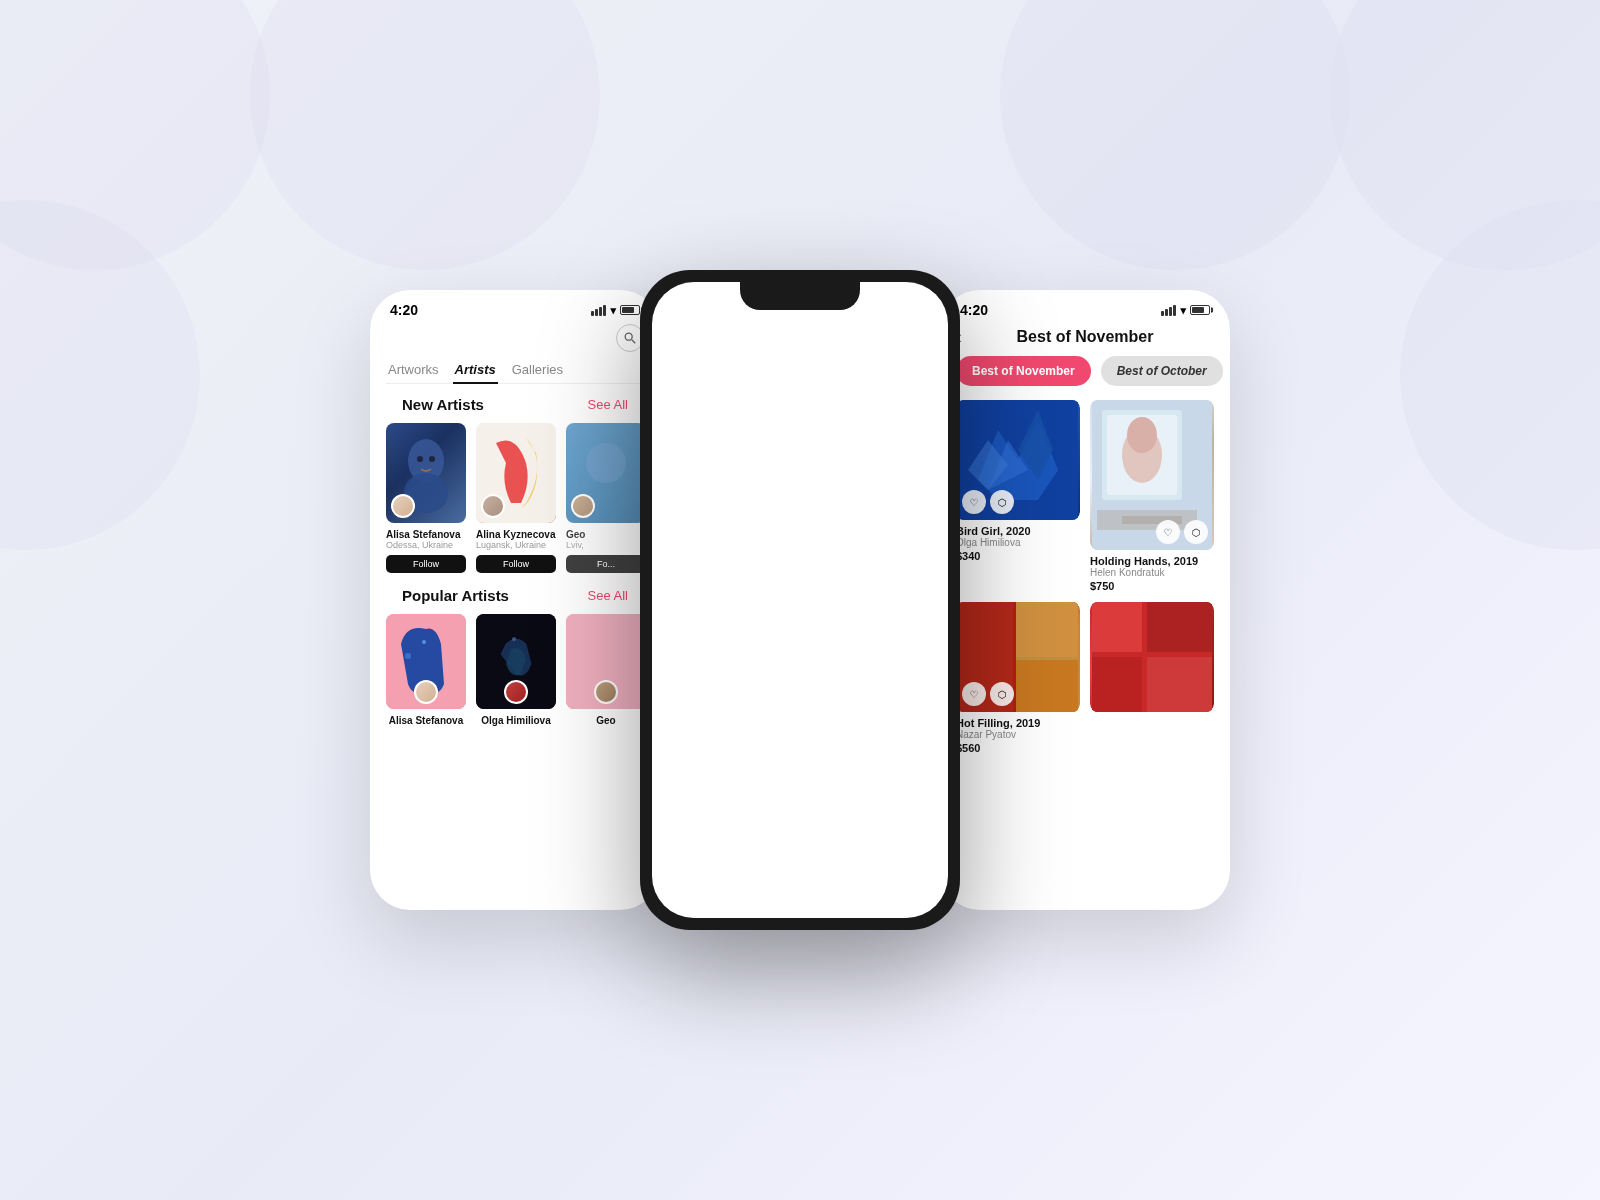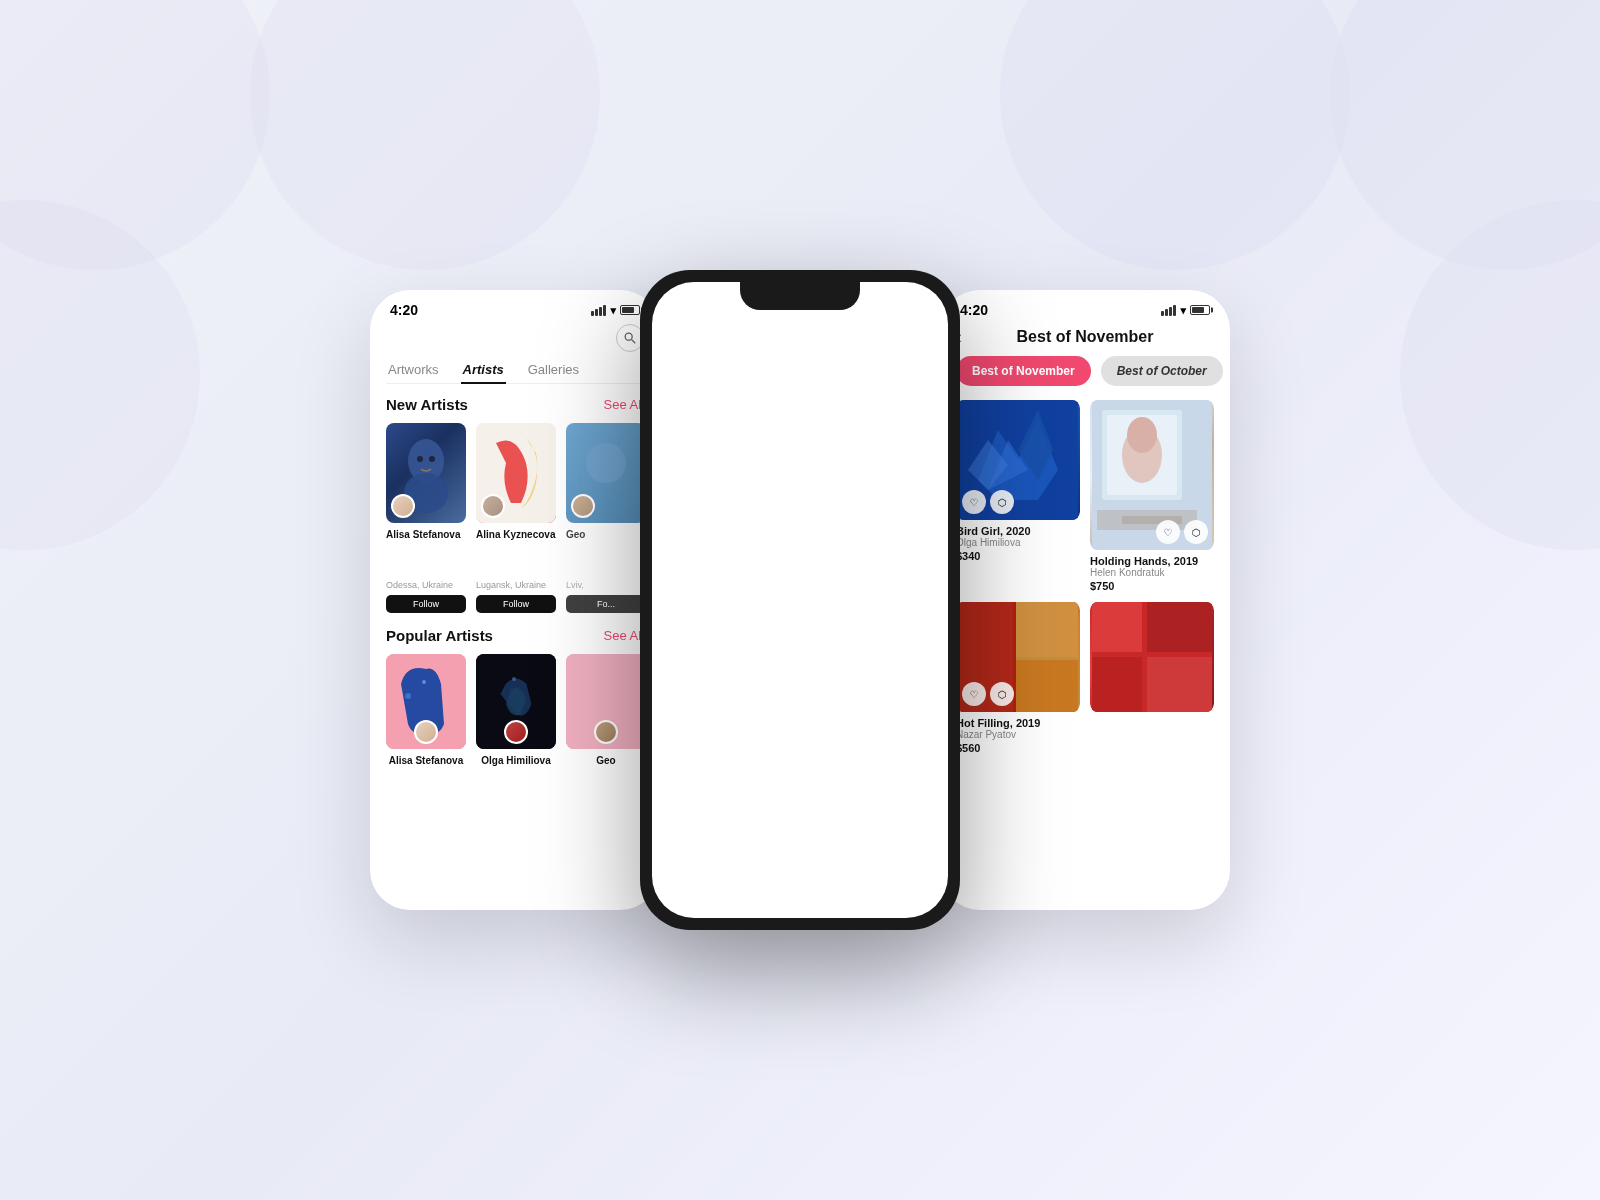--- a/index.html
+++ b/index.html
@@ -120,21 +120,21 @@
       font-size: 26px;
       font-weight: 800;
       padding: 0 16px 10px;
       color: #111;
     }
 
     .tabs-row {
       display: flex;
       border-bottom: 1px solid #eee;
       margin: 0 16px 12px;
-      gap: 20px;
+      gap: 12px;
     }
     .tab-item {
       padding: 6px 2px;
       font-size: 13px;
       color: #888;
       cursor: pointer;
       position: relative;
     }
     .tab-item.active {
       color: #111;
@@ -146,21 +146,21 @@
       position: absolute;
       bottom: -1px; left: 0; right: 0;
       height: 2px;
       background: #111;
     }
 
     .section-header {
       display: flex;
       justify-content: space-between;
       align-items: center;
-      padding: 0 16px 10px;
+      padding: 0 32px 10px;
     }
     .section-title {
       font-size: 15px;
       font-weight: 700;
       color: #111;
     }
     .see-all {
       font-size: 13px;
       color: #f0486e;
       cursor: pointer;
@@ -199,21 +199,20 @@
       white-space: nowrap;
       overflow: hidden;
       text-overflow: ellipsis;
     }
     .artist-location {
       font-size: 9px;
       color: #999;
       white-space: nowrap;
       overflow: hidden;
       text-overflow: ellipsis;
-      margin-top: 40px;
     }
     .follow-btn {
       margin-top: 5px;
       background: #111;
       color: white;
       border: none;
       border-radius: 5px;
       padding: 4px 10px;
       font-size: 9px;
       cursor: pointer;

